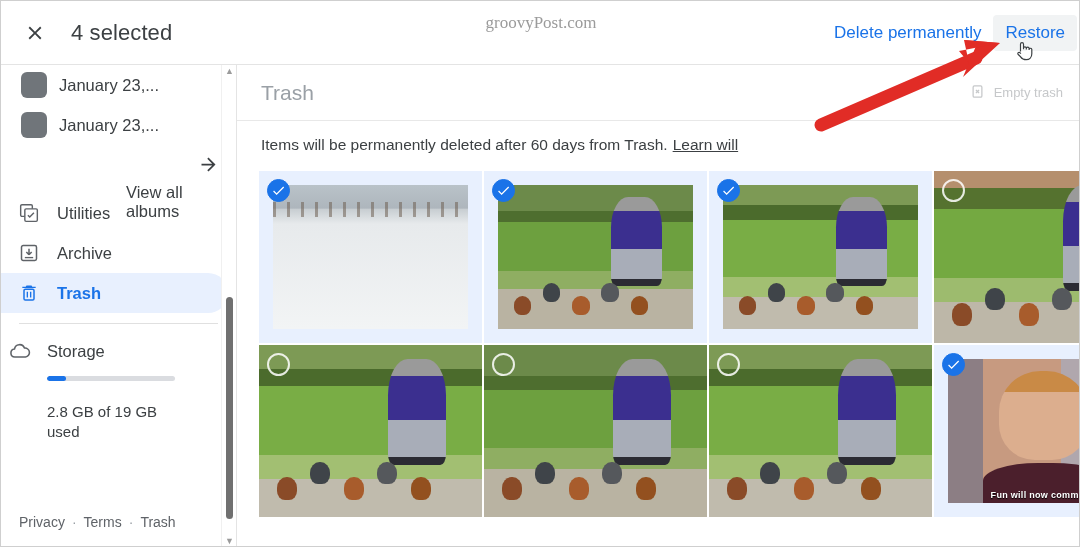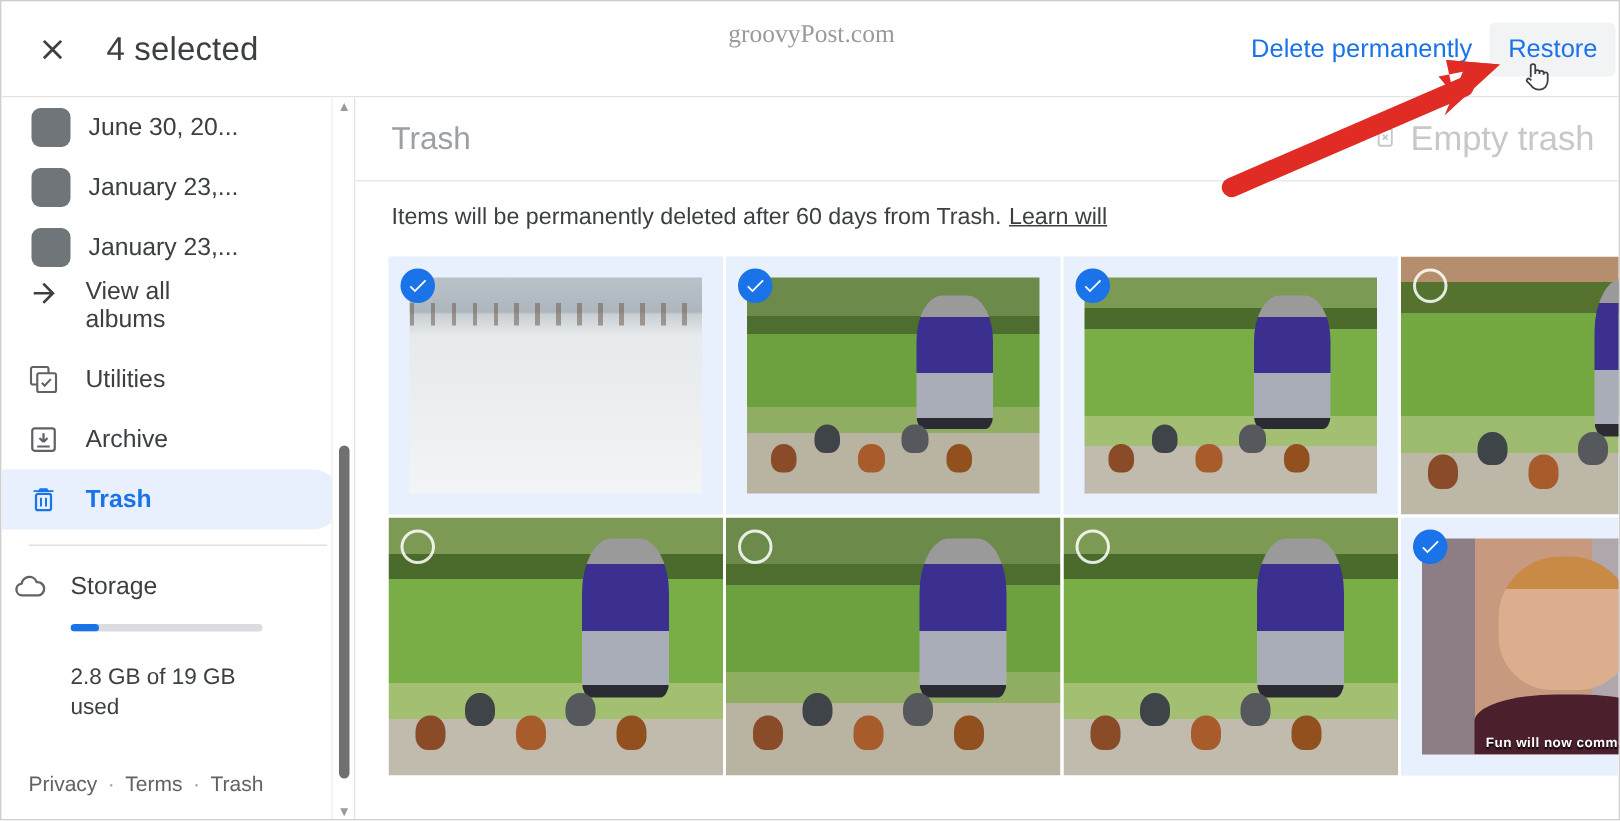--- a/index.html
+++ b/index.html
@@ -74,22 +74,23 @@
     white-space: nowrap; overflow: hidden; text-overflow: ellipsis;
   }
   .album-row { height: 40px; }
   .album-thumb {
     width: 26px; height: 26px; border-radius: 6px;
     background: #70757a; flex: 0 0 26px; margin-left: 2px;
   }
   .album-row .lbl { margin-left: 12px; }
 
   #viewall-row {
-    display: flex; align-items: flex-start; height: 48px; padding-left: 18px;
+    display: flex; align-items: flex-end; height: 48px; padding-left: 18px;
     cursor: pointer;
+    flex-direction: column;
   }
   #viewall-row .lbl {
     font-size: 16.5px; color: #3c4043; line-height: 1.15; margin-left: 0;
   }
 
   .nav-item { height: 40px; margin-right: 8px; border-radius: 0 20px 20px 0; }
   .nav-item.active { background: #e8f0fe; }
   .nav-item.active .lbl { color: #1a73e8; font-weight: bold; }
   .nav-item.active .ico { color: #1a73e8; }
 
@@ -141,21 +142,21 @@
     position: absolute; left: 236px; top: 64px;
     width: 844px; height: 483px; background: #fff; overflow: hidden;
   }
   #main-head {
     height: 56px; display: flex; align-items: center;
     border-bottom: 1px solid #e8e8e8; position: relative;
   }
   #main-title { margin-left: 24px; font-size: 21px; color: #9aa0a6; }
   #empty-trash-btn {
     position: absolute; right: 18px; display: flex; align-items: center;
-    gap: 9px; color: #c6c8ca; font-size: 23px; cursor: default;
+    gap: 9px; color: #c6c8ca; font-size: 13px; cursor: default;
   }
   #notice {
     height: 48px; display: flex; align-items: center;
     margin-left: 24px; font-size: 15.5px; color: #3c4043;
   }
   #notice a { color: #3c4043; text-decoration: underline; cursor: pointer; margin-left: 5px;}
 
   #grid {
     margin-left: 22px; margin-top: 2px;
     display: grid; grid-template-columns: repeat(4, 223px);
@@ -259,24 +260,20 @@
     <div id="watermark">groovyPost.com</div>
 
     <div id="topbar-actions">
       <div class="action-link">Delete permanently</div>
       <div class="action-link hovered">Restore</div>
     </div>
   </div>
 
   <div id="sidebar">
 
-    <div class="nav-row album-row">
-      <div class="album-thumb"></div>
-      <div class="lbl">June 30, 20...</div>
-    </div>
 
     <div class="nav-row album-row">
       <div class="album-thumb"></div>
       <div class="lbl">January 23,...</div>
     </div>
 
     <div class="nav-row album-row">
       <div class="album-thumb"></div>
       <div class="lbl">January 23,...</div>
     </div>

